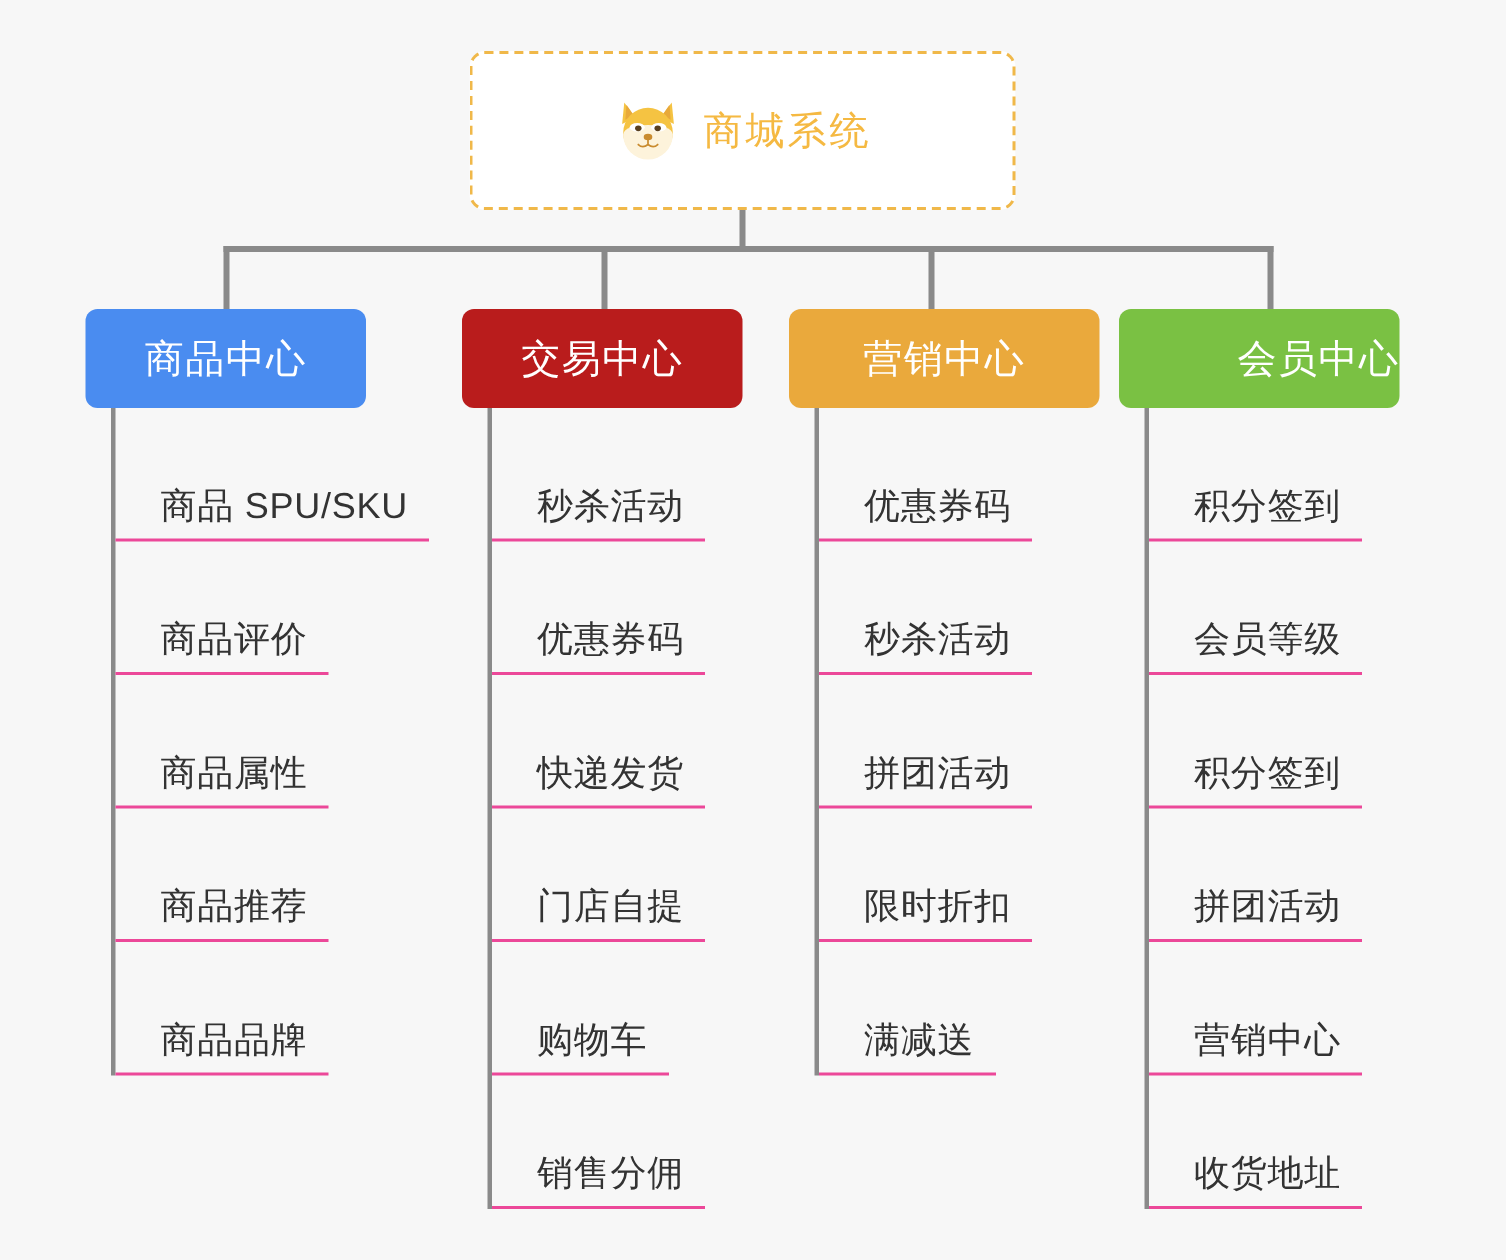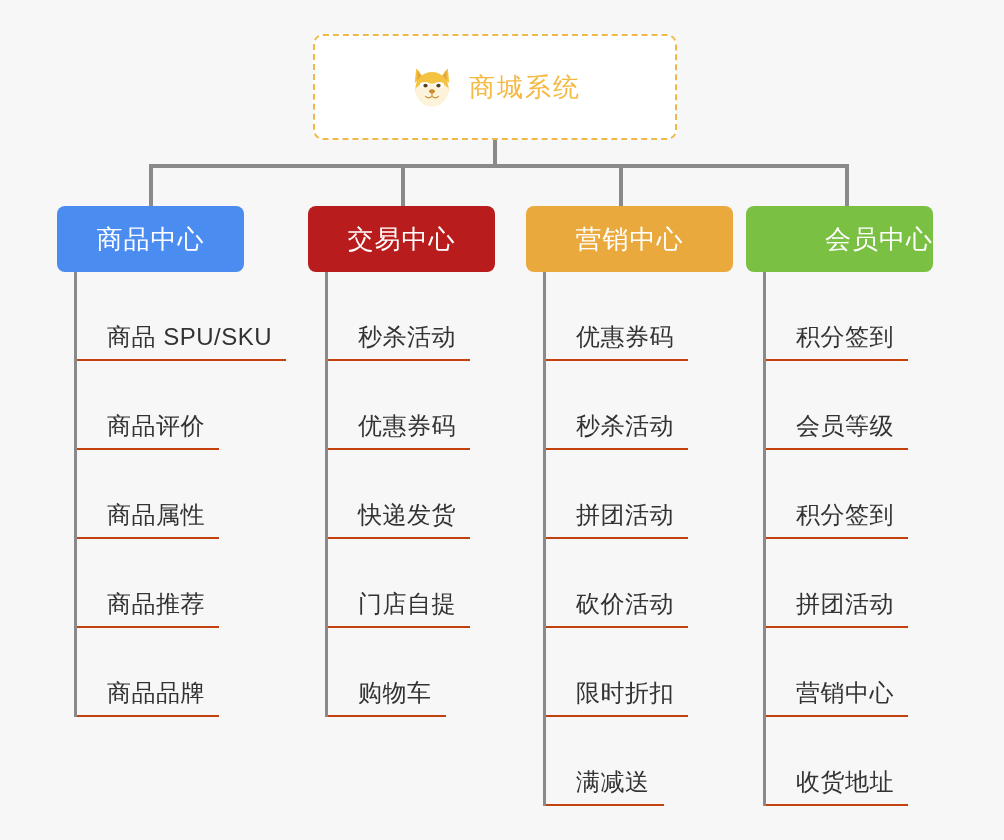--- a/index.html
+++ b/index.html
@@ -72,21 +72,21 @@
   }
   .item{
     height:89px;
     position:relative;
     display:flex;
     align-items:flex-end;
     box-sizing:border-box;
   }
   .item-inner{
     display:inline-block;
-    border-bottom:2px solid #c2410c;
+    border-bottom:2px solid #ec4899;
     padding:0 14px 6px 30px;
     margin-left:0;
   }
   .item-label{
     font-size:24px;
     color:#333333;
     white-space:nowrap;
     letter-spacing:0.5px;
   }
 </style>
@@ -158,41 +158,41 @@
         </div>
       <div class="item">
           <span class="item-inner"><span class="item-label">快递发货</span></span>
         </div>
       <div class="item">
           <span class="item-inner"><span class="item-label">门店自提</span></span>
         </div>
       <div class="item">
           <span class="item-inner"><span class="item-label">购物车</span></span>
         </div>
+      <div class="item">
+          <span class="item-inner"><span class="item-label">销售分佣</span></span>
+        </div>
     </div>
   </div>
 
   <div class="column" style="left:526px;">
     <div class="cat-box w-orange" style="background:#eaa93c;">
       <span class="cat-label">营销中心</span>
     </div>
     <div class="items">
       <div class="item">
           <span class="item-inner"><span class="item-label">优惠券码</span></span>
         </div>
       <div class="item">
           <span class="item-inner"><span class="item-label">秒杀活动</span></span>
         </div>
       <div class="item">
           <span class="item-inner"><span class="item-label">拼团活动</span></span>
         </div>
       <div class="item">
-          <span class="item-inner"><span class="item-label">砍价活动</span></span>
-        </div>
-      <div class="item">
           <span class="item-inner"><span class="item-label">限时折扣</span></span>
         </div>
       <div class="item">
           <span class="item-inner"><span class="item-label">满减送</span></span>
         </div>
     </div>
   </div>
 
   <div class="column" style="left:746px;">
     <div class="cat-box w-green" style="background:#7ac143;">

